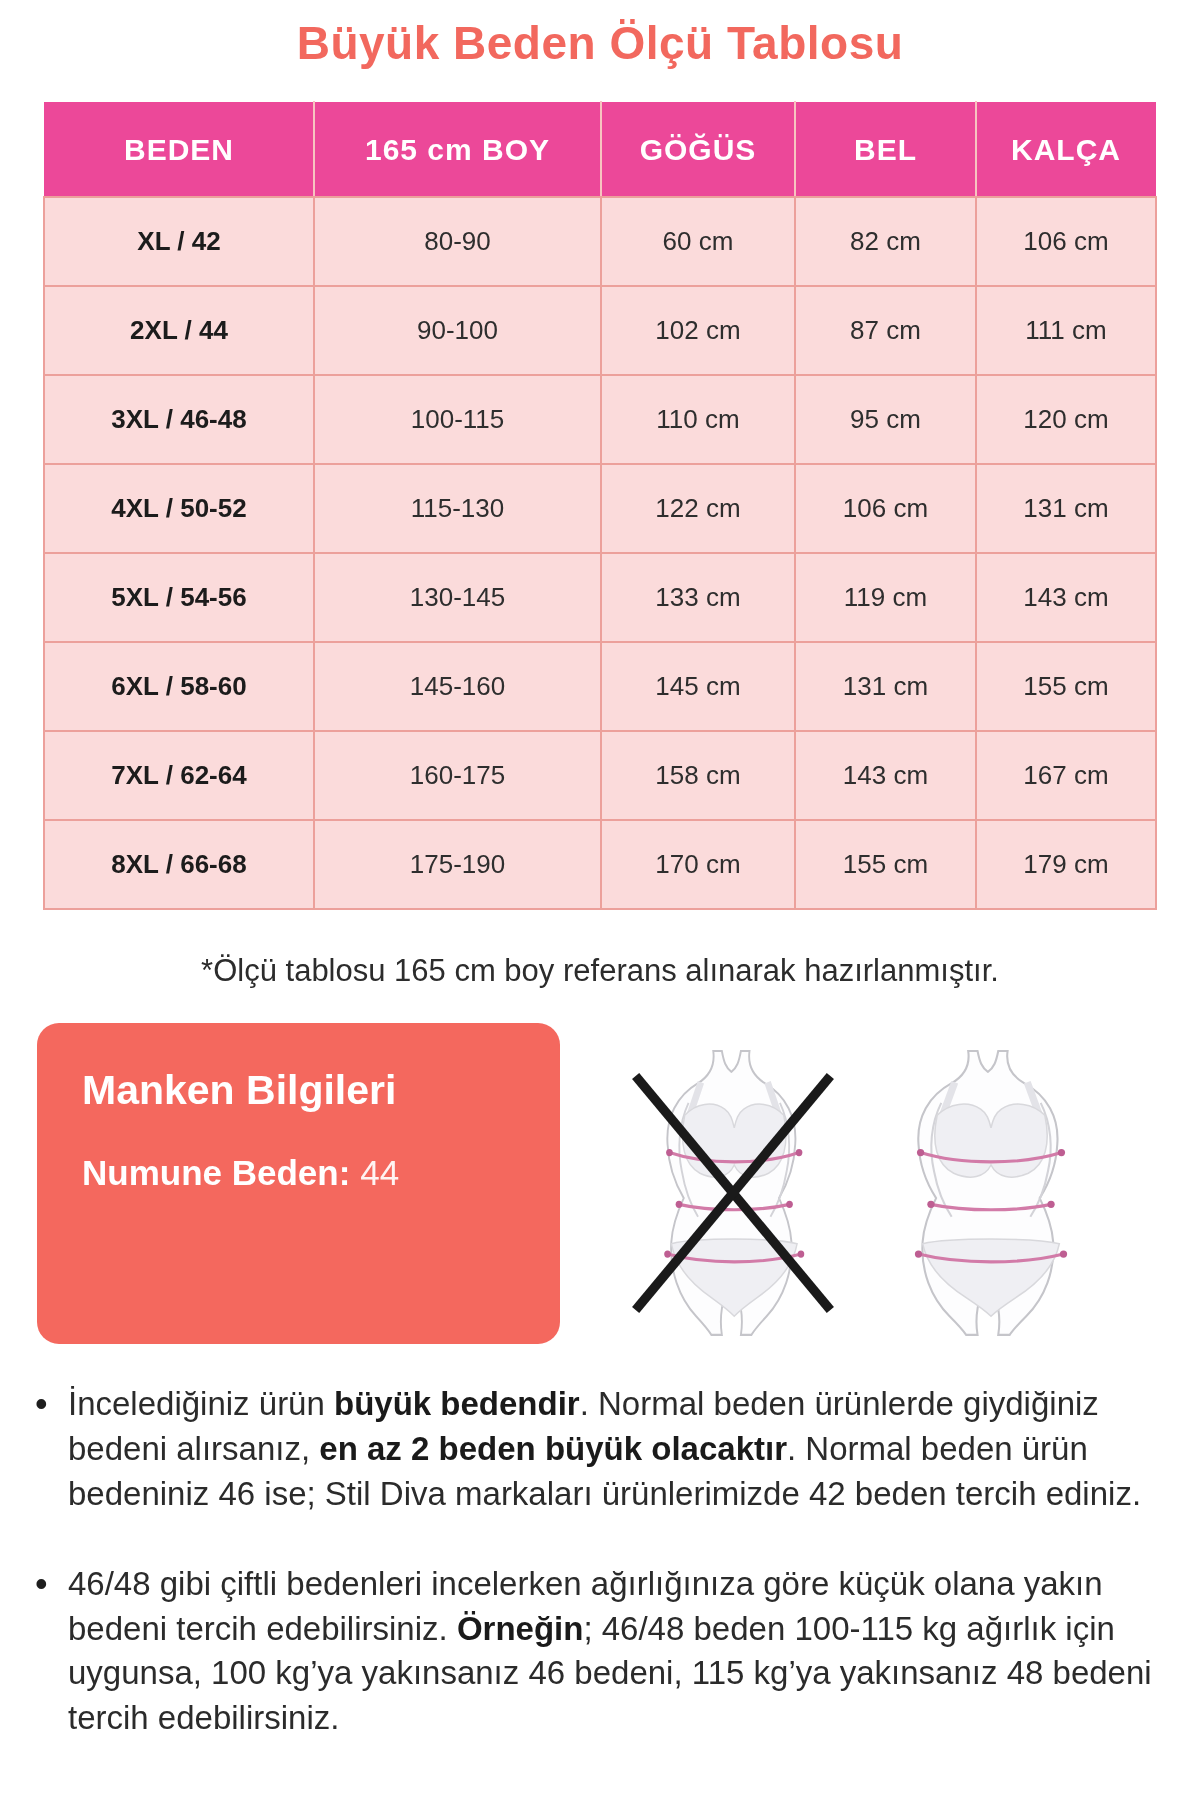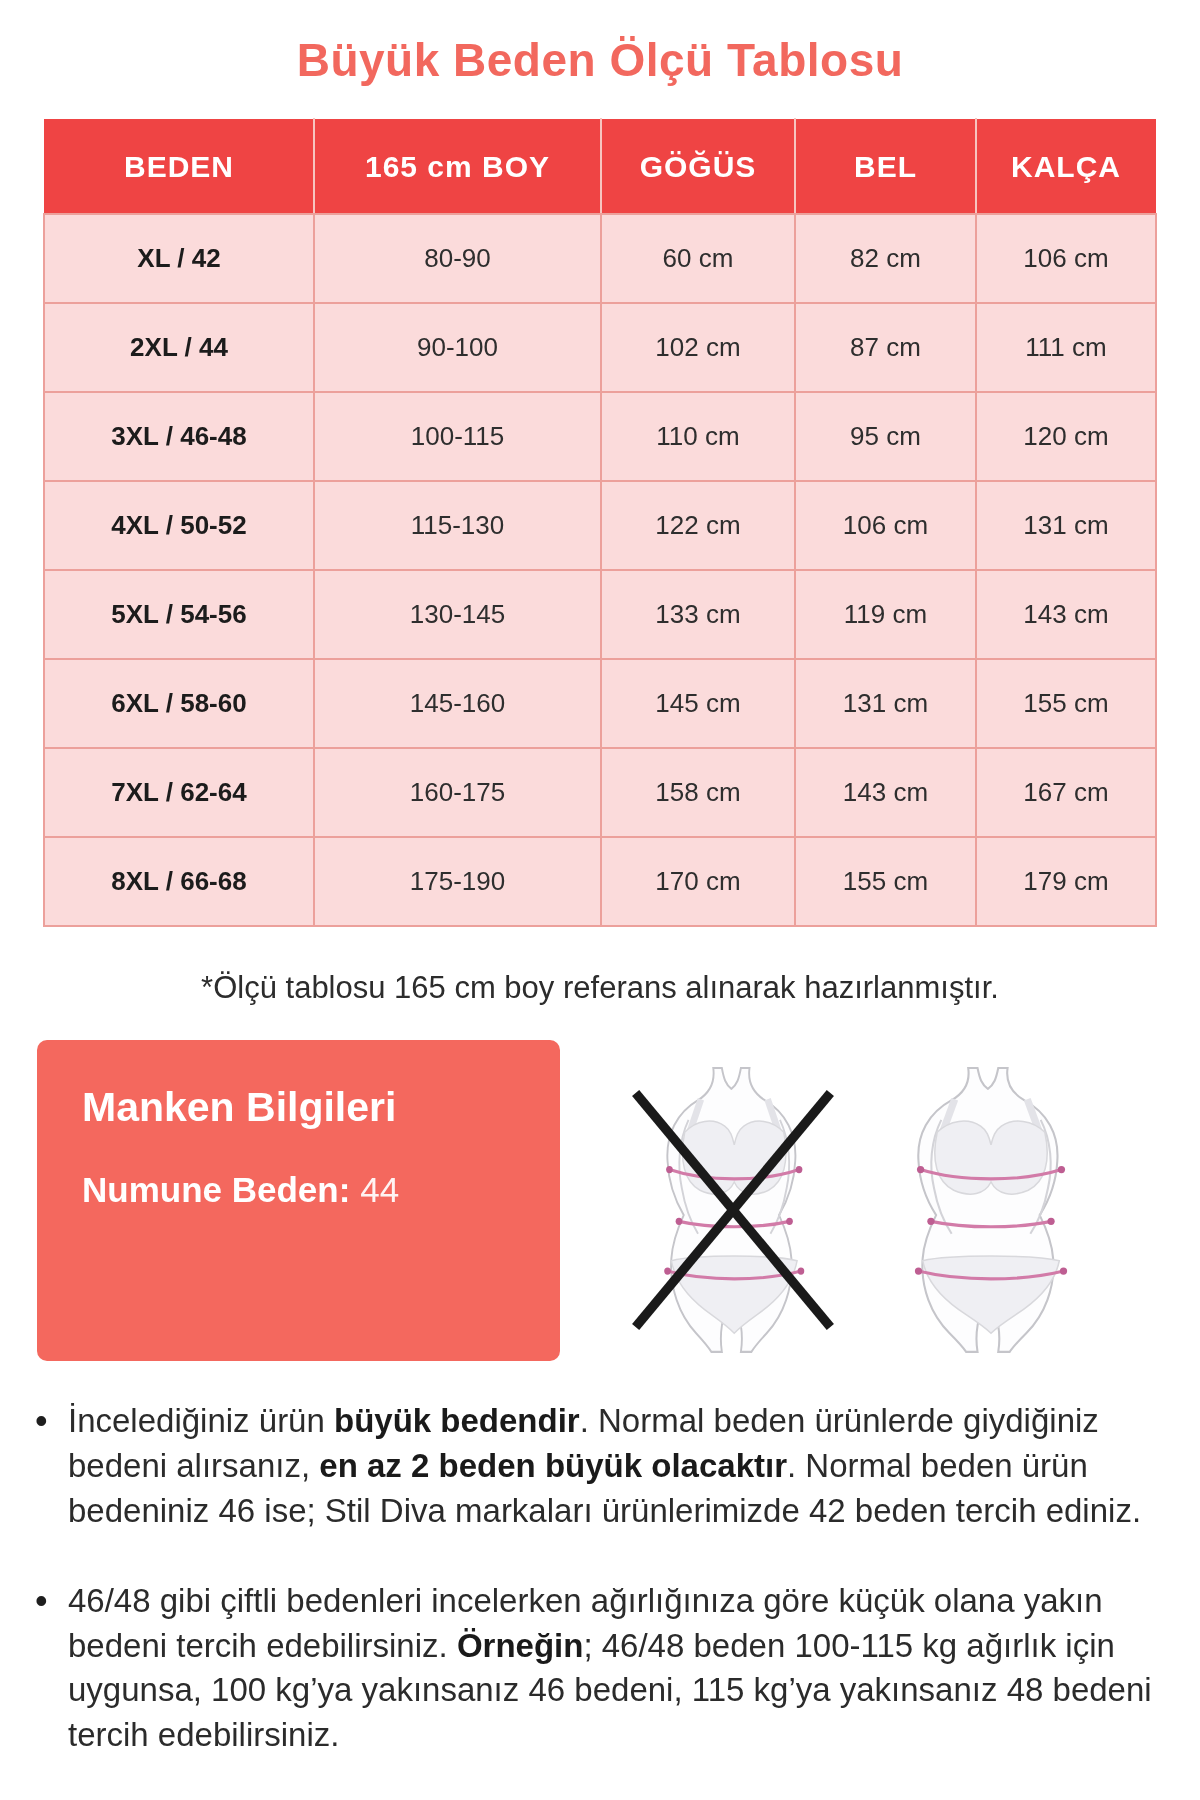--- a/index.html
+++ b/index.html
@@ -6,41 +6,41 @@
   .page {
     position: relative;
     width: 1200px;
     height: 1800px;
     background: #ffffff;
     font-family: "Liberation Sans", sans-serif;
     overflow: hidden;
   }
   .main-title {
     margin: 0;
-    padding-top: 33px;
+    padding-top: 16px;
     text-align: center;
     font-size: 46px;
     font-weight: 800;
     letter-spacing: 0.5px;
     color: #F2685E;
   }
   table.size-table {
     border-collapse: collapse;
     margin: 31px auto 0 auto;
     width: 1112px;
     table-layout: fixed;
   }
   .size-table th, .size-table td {
     border: 2px solid #ECA09B;
     text-align: center;
     vertical-align: middle;
     padding: 0;
   }
   .size-table th {
-    background: #ef4444;
+    background: #ec4899;
     color: #ffffff;
     height: 93px;
     font-size: 30px;
     font-weight: 700;
     letter-spacing: 1px;
     border-color: #F7C4C0;
     border-top-color: transparent;
     border-bottom-color: #ECA09B;
     margin-top: 15px;
   }
@@ -65,21 +65,21 @@
   .info-section {
     display: flex;
     align-items: flex-start;
     margin: 34px 0 0 37px;
   }
   .model-box {
     box-sizing: border-box;
     width: 523px;
     height: 321px;
     background: #F4685E;
-    border-radius: 10px;
+    border-radius: 22px;
     padding: 44px 45px 0 45px;
     color: #ffffff;
   }
   .model-box-title {
     margin: 0 0 28px 0;
     font-size: 41px;
     font-weight: 800;
   }
   .model-field {
     font-size: 35px;

